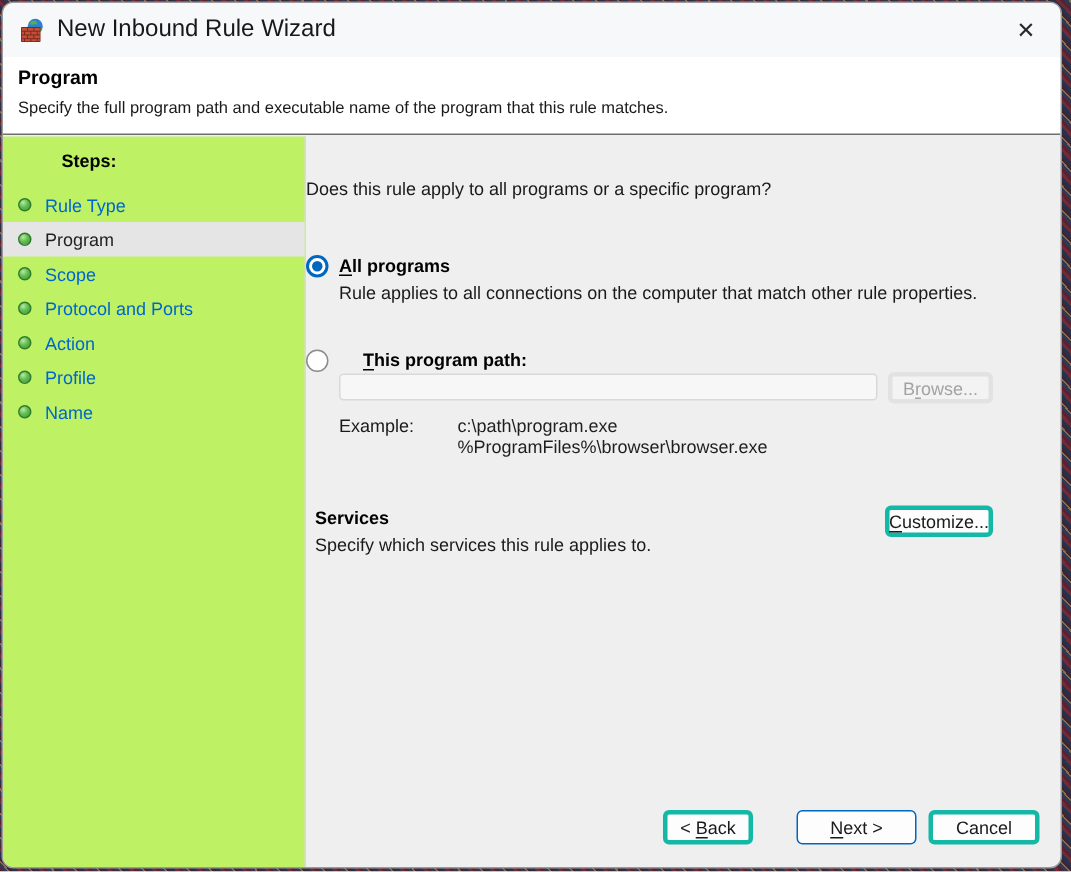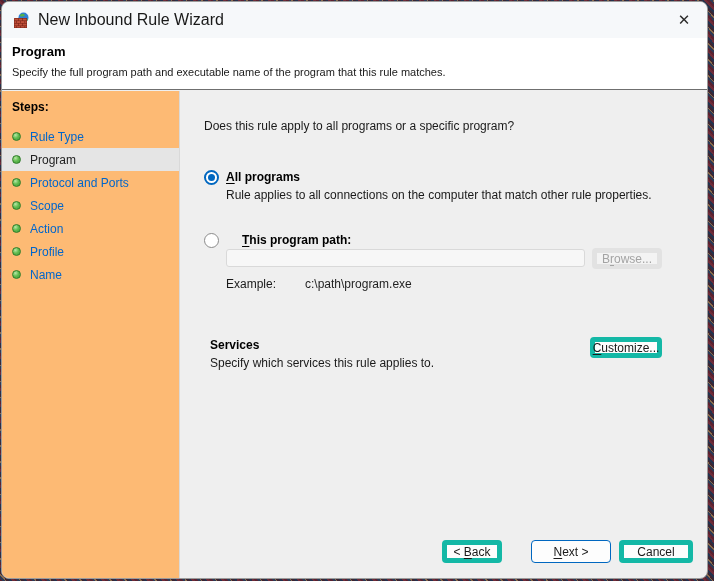--- a/index.html
+++ b/index.html
@@ -38,22 +38,22 @@
   
   .header {
     position: absolute; left: 0; top: 36px; width: 100%; height: 52px;
     background: #ffffff; border-bottom: 1px solid #6f6f6f; padding: 6px 10px;
   }
   .header .page-title { font-size: 13px; font-weight: 700; color: #000; margin-bottom: 7px; }
   .header .page-desc { font-size: 11px; color: #1a1a1a; }
   
   .body { position: absolute; left: 0; top: 89px; width: 707px; height: 489px; }
   .sidebar {
-    position: absolute; left: 0; top: 0; width: 178px; height: 100%;
-    background: #fdba74; border-right: 1px solid #d9d9d9;
+    position: absolute; left: 0; top: 0; width: 202px; height: 100%;
+    background: #bef264; border-right: 1px solid #d9d9d9; padding-left: 29px;
   }
   .steps-heading { font-weight: 700; color: #000; padding: 9px 0 0 10px; }
   .steps-list { position: absolute; left: 0; top: 34px; width: 100%; }
   .step-item {
     height: 23px; display: flex; align-items: center; padding-left: 10px;
     cursor: pointer;
   }
   .step-item.current { background: #e5e5e5; cursor: default; }
   .bullet {
     width: 9px; height: 9px; border-radius: 50%; flex: none; margin-right: 9px;
@@ -74,21 +74,21 @@
     border-radius: 50%; background: #0067c0;
   }
   .radio.unchecked { border: 1px solid #8b8b8b; }
   
   .path-input {
     background: #f7f7f7; border: 1px solid #d9d9d9; border-radius: 3px;
     font-family: "Liberation Sans", sans-serif; font-size: 12px; padding: 0 5px;
   }
   
   .btn {
-    background: #fdfdfd; border: 5px solid #14b8a6; border-radius: 4px;
+    background: #fdfdfd; border: 3px solid #14b8a6; border-radius: 4px;
     font-family: "Liberation Sans", sans-serif; font-size: 12px; color: #1a1a1a;
     display: flex; align-items: center; justify-content: center; cursor: pointer;
   }
   .btn.default { border: 1.5px solid #0067c0; }
   .btn.disabled {
     background: #f3f3f3; border-color: #e2e2e2; color: #a3a3a3; cursor: default;
   }
   .mono-note { color: #1f1f1f; }
 </style>
 </head>
@@ -139,25 +139,25 @@
           <div class="step-item">
             <span class="bullet"></span>
             <span class="step-label">Rule Type</span>
           </div>
           <div class="step-item current">
             <span class="bullet"></span>
             <span class="step-label">Program</span>
           </div>
           <div class="step-item">
             <span class="bullet"></span>
+            <span class="step-label">Scope</span>
+          </div>
+          <div class="step-item">
+            <span class="bullet"></span>
             <span class="step-label">Protocol and Ports</span>
-          </div>
-          <div class="step-item">
-            <span class="bullet"></span>
-            <span class="step-label">Scope</span>
           </div>
           <div class="step-item">
             <span class="bullet"></span>
             <span class="step-label">Action</span>
           </div>
           <div class="step-item">
             <span class="bullet"></span>
             <span class="step-label">Profile</span>
           </div>
           <div class="step-item">
@@ -178,20 +178,21 @@
         <div class="abs radio unchecked" style="left:34px; top:142px;"></div>
         <div class="abs b" style="left:56px; top:142px;margin-left:16px;"><span></span><span class="u">T</span><span>his program path:</span></div>
 
         <input class="abs path-input" style="left: 56px; top: 158px; width: 359px; height: 18px;" value="">
         <button class="btn disabled abs" style="left:422px; top:157px; width:70px; height:21px;">
             <span><span>B</span><span class="u">r</span><span>owse...</span></span>
           </button>
 
         <div class="abs" style="left:56px; top:186px;">Example:</div>
         <div class="abs mono-note" style="left:135px; top:186px;">c:\path\program.exe</div>
+        <div class="abs mono-note" style="left:135px; top:200px;">%ProgramFiles%\browser\browser.exe</div>
 
         <div class="abs b" style="left:40px; top:247px;">Services</div>
         <div class="abs" style="left:40px; top:265px;">Specify which services this rule applies to.</div>
         <button class="btn abs" style="left:420px; top:246px; width:72px; height:21px;">
             <span><span></span><span class="u">C</span><span>ustomize...</span></span>
           </button>
 
         <button class="btn abs" style="left:272px; top:449px; width:60px; height:23px;">
             <span><span>&lt; </span><span class="u">B</span><span>ack</span></span>
           </button>

